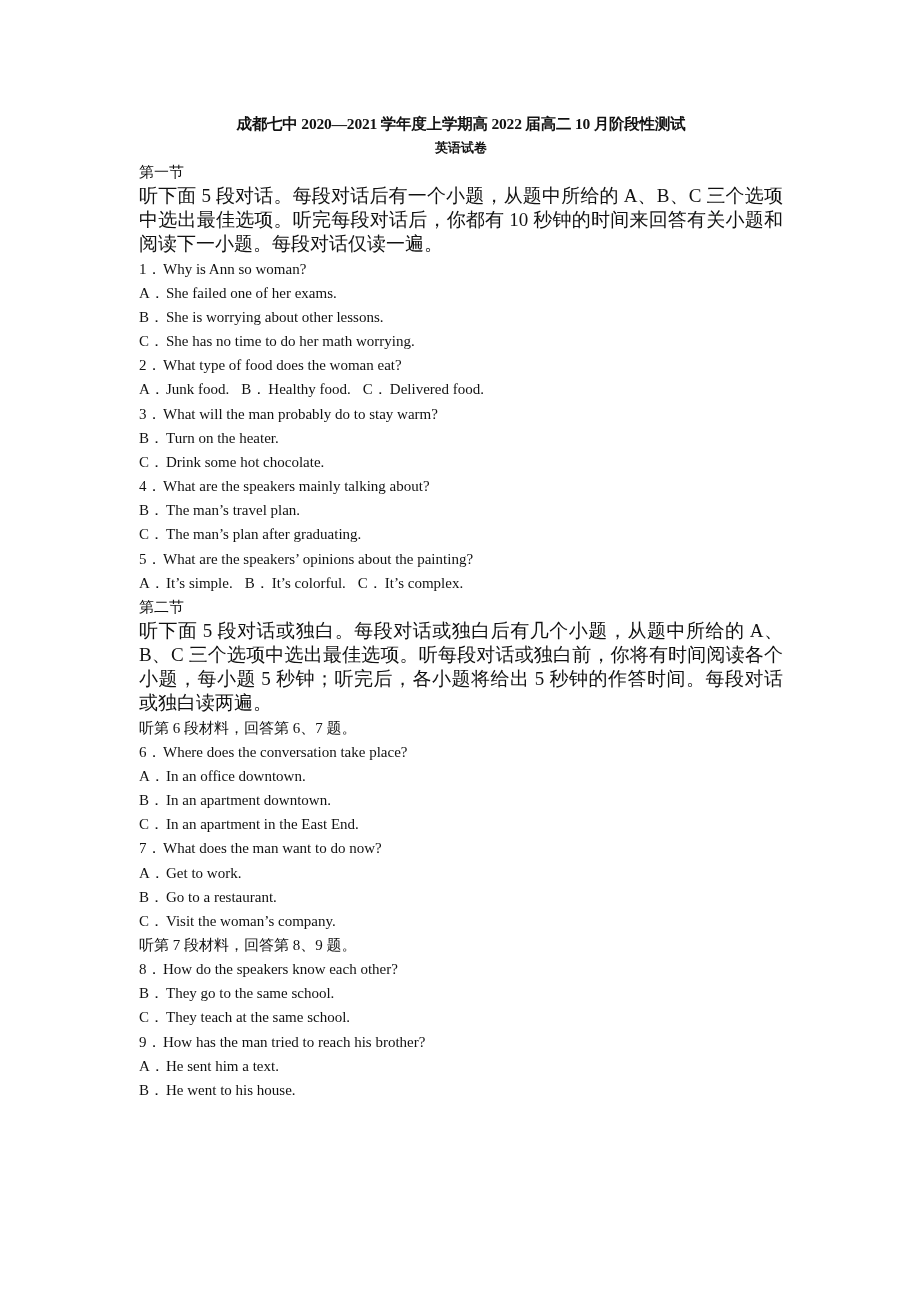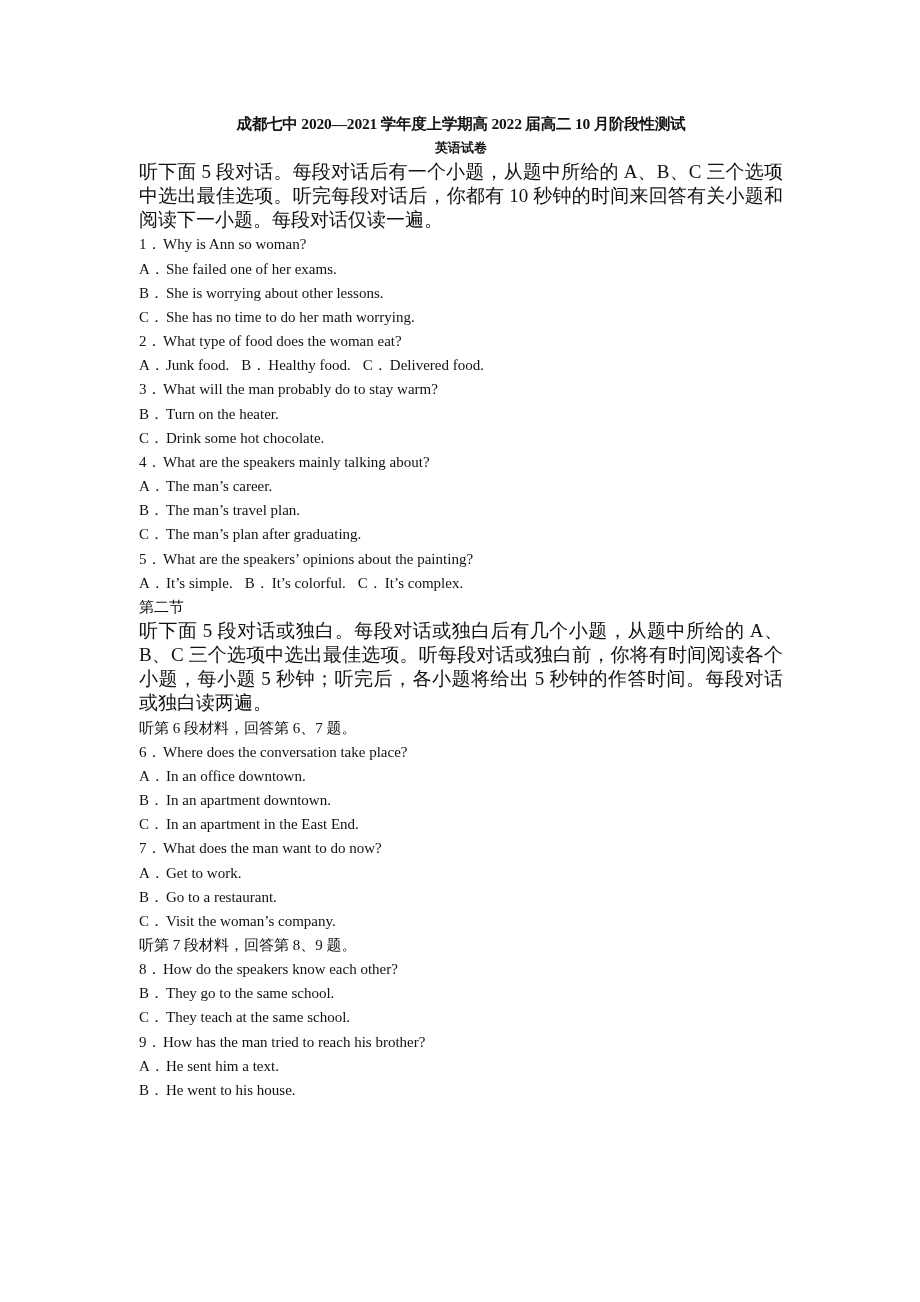--- a/index.html
+++ b/index.html
@@ -57,36 +57,36 @@
   </style>
 </head>
 <body>
 
 <div class="page">
 
   <p class="title">成都七中 2020—2021 学年度上学期高 2022 届高二 10 月阶段性测试</p>
   <p class="subtitle">英语试卷</p>
 
 
+  <p class="line">第一节</p>
   <p class="para">听下面 5 段对话。每段对话后有一个小题，从题中所给的 A、B、C 三个选项中选出最佳选项。听完每段对话后，你都有 10 秒钟的时间来回答有关小题和阅读下一小题。每段对话仅读一遍。</p>
 
   <p class="line"><span class="num">1．</span><span>Why is Ann so woman?</span></p>
   <p class="line"><span class="optl">A．</span><span>She failed one of her exams.</span></p>
   <p class="line"><span class="optl">B．</span><span>She is worrying about other lessons.</span></p>
   <p class="line"><span class="optl">C．</span><span>She has no time to do her math worrying.</span></p>
 
   <p class="line"><span class="num">2．</span><span>What type of food does the woman eat?</span></p>
   <p class="line"><span class="optl">A．</span><span>Junk food.</span><span class="opt-gap"></span><span class="optl">B．</span><span>Healthy food.</span><span class="opt-gap"></span><span class="optl">C．</span><span>Delivered food.</span></p>
 
   <p class="line"><span class="num">3．</span><span>What will the man probably do to stay warm?</span></p>
   <p class="line"><span class="optl">B．</span><span>Turn on the heater.</span></p>
   <p class="line"><span class="optl">C．</span><span>Drink some hot chocolate.</span></p>
 
   <p class="line"><span class="num">4．</span><span>What are the speakers mainly talking about?</span></p>
-  <p class="line"><span class="optl">A．</span><span>The man’s career.</span></p>
   <p class="line"><span class="optl">B．</span><span>The man’s travel plan.</span></p>
   <p class="line"><span class="optl">C．</span><span>The man’s plan after graduating.</span></p>
 
   <p class="line"><span class="num">5．</span><span>What are the speakers’ opinions about the painting?</span></p>
   <p class="line"><span class="optl">A．</span><span>It’s simple.</span><span class="opt-gap"></span><span class="optl">B．</span><span>It’s colorful.</span><span class="opt-gap"></span><span class="optl">C．</span><span>It’s complex.</span></p>
 
   <p class="line">第二节</p>
   <p class="para">听下面 5 段对话或独白。每段对话或独白后有几个小题，从题中所给的 A、B、C 三个选项中选出最佳选项。听每段对话或独白前，你将有时间阅读各个小题，每小题 5 秒钟；听完后，各小题将给出 5 秒钟的作答时间。每段对话或独白读两遍。</p>
 
   <p class="line">听第 6 段材料，回答第 6、7 题。</p>

